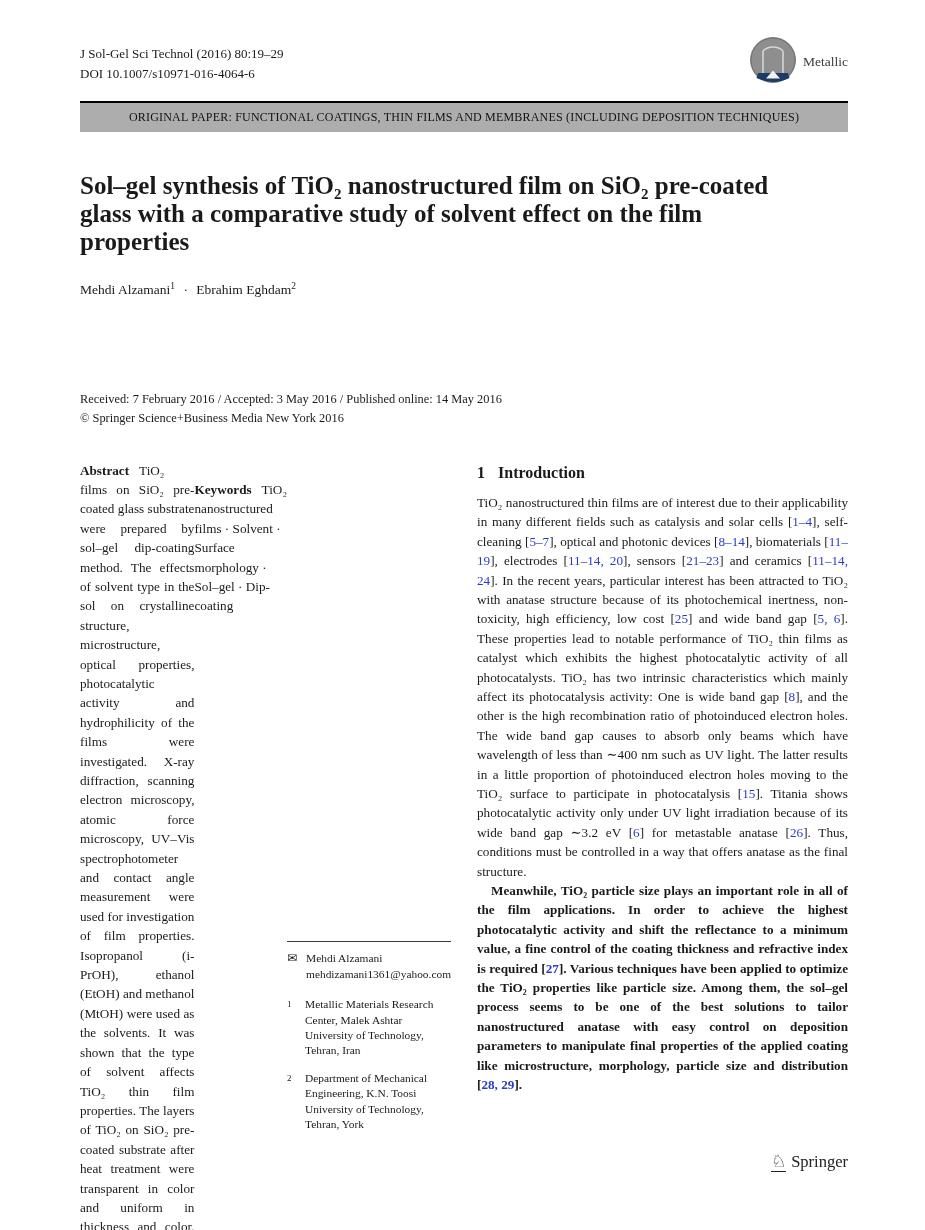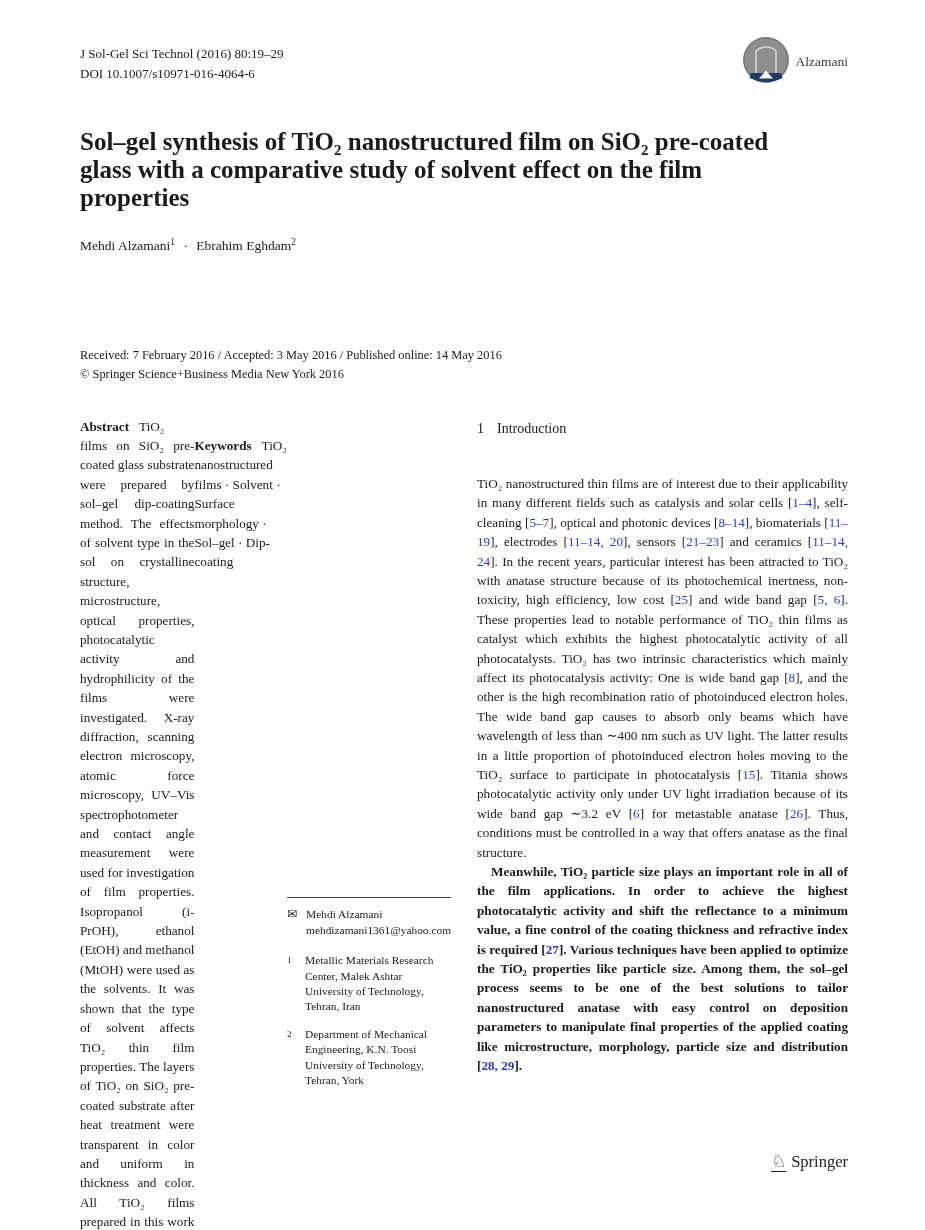--- a/index.html
+++ b/index.html
@@ -48,21 +48,21 @@
 
   
   .columns { display:flex; gap:26px; margin-top:33px; height:684px; }
   .col { width:371px; font-size:13.2px; line-height:19.4px; }
   .col-left { display:flex; flex-direction:row; }
   .col-right { overflow:hidden; }
   p.just { text-align:justify; margin:0; }
   p.indent { text-indent:14px;font-weight:bold; }
   .plabel { margin-right:10px; }
   .keywords { margin:19.4px 0 0 0; }
-  .sec { font-size:14px; font-weight:normal; margin:2px 0 36px 0; }
+  .sec { font-size:16px; font-weight:bold; margin:2px 0 11px 0; }
   .sec-num { margin-right:13px; }
   .cite { color:var(--cite,#2b3bc8); cursor:pointer; }
 
   
   .footnotes {
     margin-top:auto;
     border-top:1px solid #3a3a3a;
     padding-top:9px;
     font-size:11.4px;
     line-height:15.4px;
@@ -98,24 +98,25 @@
           <svg width="48" height="48" viewBox="0 0 48 48">
             <circle cx="24" cy="24" r="23" style="fill:var(--crossmark-gray,#8e8e8e)"></circle>
             <circle cx="24" cy="24" r="22" fill="none" stroke="#6f6f6f" stroke-width="1"></circle>
             <path d="M14 15 a13.5 12 0 0 1 20 0" fill="none" stroke="#d6d6d6" stroke-width="1.6"></path>
             <line x1="14" y1="15" x2="14" y2="37" stroke="#d6d6d6" stroke-width="1.6"></line>
             <line x1="34" y1="15" x2="34" y2="37" stroke="#d6d6d6" stroke-width="1.6"></line>
             <path d="M9 37 H39 L40.5 42 Q24 50 7.5 42 Z" style="fill:var(--crossmark-navy,#1d3c63)"></path>
             <path d="M24 34.5 L31 42.5 H17 Z" fill="#f2f2f2"></path>
           </svg>
         </span>
-        <span class="crossmark-label">Alzamani</span>
+        <span class="crossmark-label">Metallic</span>
       </div>
     </div>
 
+    <div class="banner">ORIGINAL PAPER: FUNCTIONAL COATINGS, THIN FILMS AND MEMBRANES (INCLUDING DEPOSITION TECHNIQUES)</div>
 
     <h1 class="title">Sol–gel synthesis of TiO₂ nanostructured film on SiO₂ pre-coated glass with a comparative study of solvent effect on the film properties</h1>
 
     <div class="authors">
       <span><span>Mehdi Alzamani</span><sup>1</sup></span>
       <span class="dot">·</span>
       <span><span>Ebrahim Eghdam</span><sup>2</sup></span>
     </div>
 
     <div class="dates">

